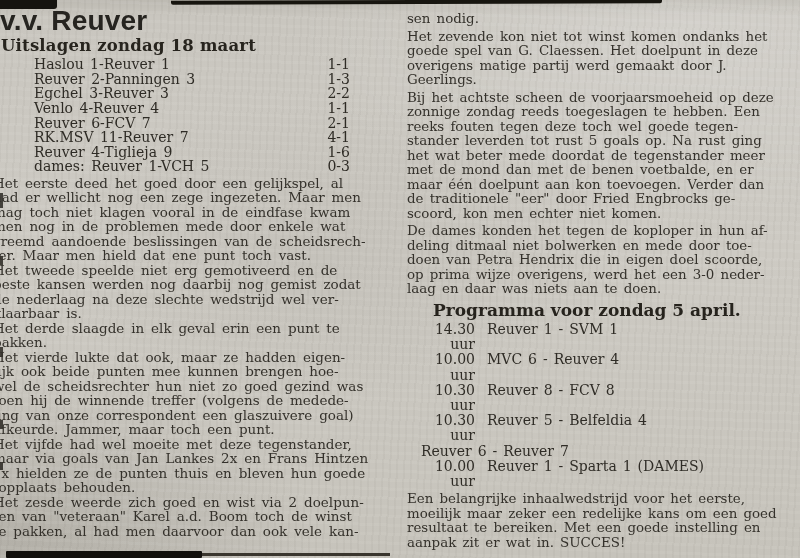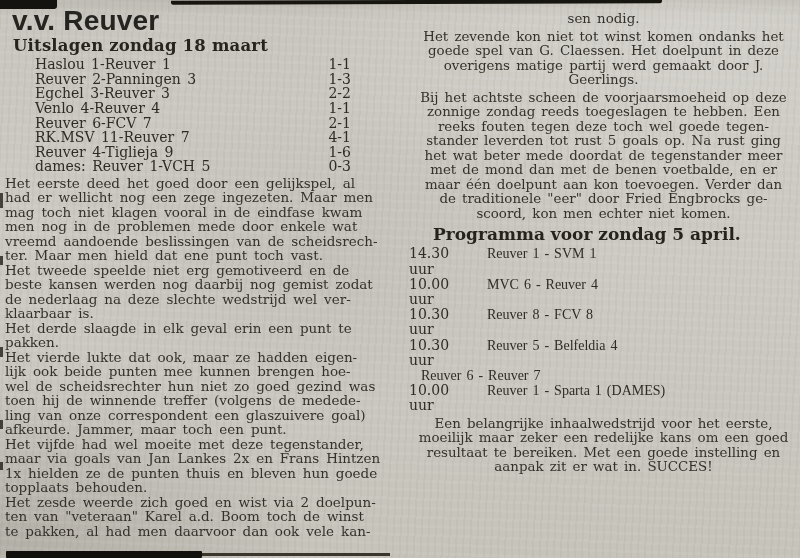--- a/index.html
+++ b/index.html
@@ -18,36 +18,36 @@
       repeating-linear-gradient(93deg, rgba(80,75,65,0.045) 0 2px, rgba(0,0,0,0) 2px 7px),
       repeating-linear-gradient(2deg, rgba(255,255,255,0.05) 0 3px, rgba(0,0,0,0) 3px 9px);
   }
   
   .blob-tl{position:absolute;left:0;top:0;width:57px;height:9px;background:#15130f;border-radius:0 0 3px 0;}
   .rule-top{position:absolute;left:171px;top:0;width:491px;height:4px;background:#17150f;border-radius:0 0 2px 2px;transform:rotate(-0.15deg);}
   .bar-bottom{position:absolute;left:6px;top:551px;width:196px;height:7px;background:#12100c;border-radius:1px;}
   .line-bottom{position:absolute;left:202px;top:553px;width:188px;height:3px;background:#3a362e;}
   .edge-mark{position:absolute;left:0;width:3px;background:rgba(22,19,14,0.75);}
   
-  .col-left{position:absolute;left:12px;top:4px;width:400px;}
+  .col-left{position:absolute;left:0;top:4px;width:400px;}
   h1.title{font-family:"Liberation Sans",sans-serif;font-weight:bold;font-size:28px;line-height:1.05;
     margin:2px 0 0 0;color:#262420;letter-spacing:0.2px;}
   h2.results-heading{font-size:16.5px;line-height:1.15;font-weight:bold;margin:2px 0 1px 1px;color:#27241e;letter-spacing:0.2px;}
-  .results{margin-left:23px;width:316px;}
+  .results{margin-left:34px;width:316px;}
   .result-row{display:flex;justify-content:space-between;font-size:14px;line-height:14.55px;word-spacing:2px;color:#2e2b25;}
   .paras-left{margin:2px 0 0 -7px;}
   .paras-left p{margin:0;font-size:13.5px;line-height:14.5px;white-space:pre-line;word-spacing:2.6px;color:#34312b;}
   
   .col-right{position:absolute;left:407px;top:12px;width:393px;}
-  .paras-right p{margin:0 0 3px 0;font-size:13.4px;line-height:14.5px;white-space:pre-line;word-spacing:1.9px;color:#34312b;text-align:center;}
+  .paras-right p{margin:0 0 3px 0;font-size:13.4px;line-height:14.5px;white-space:pre-line;word-spacing:1.9px;color:#34312b;}
   h3.program-heading{font-size:17px;line-height:1.2;font-weight:bold;margin:3px 0 2px 26px;color:#26231d;}
-  .program{margin:0 0 3px 2px;}
+  .program{margin:0 0 3px 2px;text-align:right;}
   .program-row{display:flex;font-size:14px;line-height:15.2px;word-spacing:1.5px;color:#2f2c26;}
   .program-time{width:66px;flex:0 0 auto;}
-  .program-match{margin-left:12px;font-family:Liberation Serif, serif;}
+  .program-match{margin-left:12px;}
 </style>
 </head>
 <body>
 
 <div class="page">
   <div class="texture"></div>
 
   <div class="blob-tl"></div>
   <div class="rule-top"></div>
   <div class="bar-bottom"></div>
@@ -154,20 +154,25 @@
         <p>Bij het achtste scheen de voorjaarsmoeheid op deze
 zonnige zondag reeds toegeslagen te hebben. Een
 reeks fouten tegen deze toch wel goede tegen-
 stander leverden tot rust 5 goals op. Na rust ging
 het wat beter mede doordat de tegenstander meer
 met de mond dan met de benen voetbalde, en er
 maar één doelpunt aan kon toevoegen. Verder dan
 de traditionele "eer" door Fried Engbrocks ge-
 scoord, kon men echter niet komen.</p>
 
+        <p>De dames konden het tegen de koploper in hun af-
+deling ditmaal niet bolwerken en mede door toe-
+doen van Petra Hendrix die in eigen doel scoorde,
+op prima wijze overigens, werd het een 3-0 neder-
+laag en daar was niets aan te doen.</p>
       </div>
 
     <h3 class="program-heading">Programma voor zondag 5 april.</h3>
 
     <div class="program">
 
         <div class="program-row">
           <span class="program-time">14.30 uur</span>
           <span class="program-match">Reuver 1 - SVM 1</span>
         </div>

